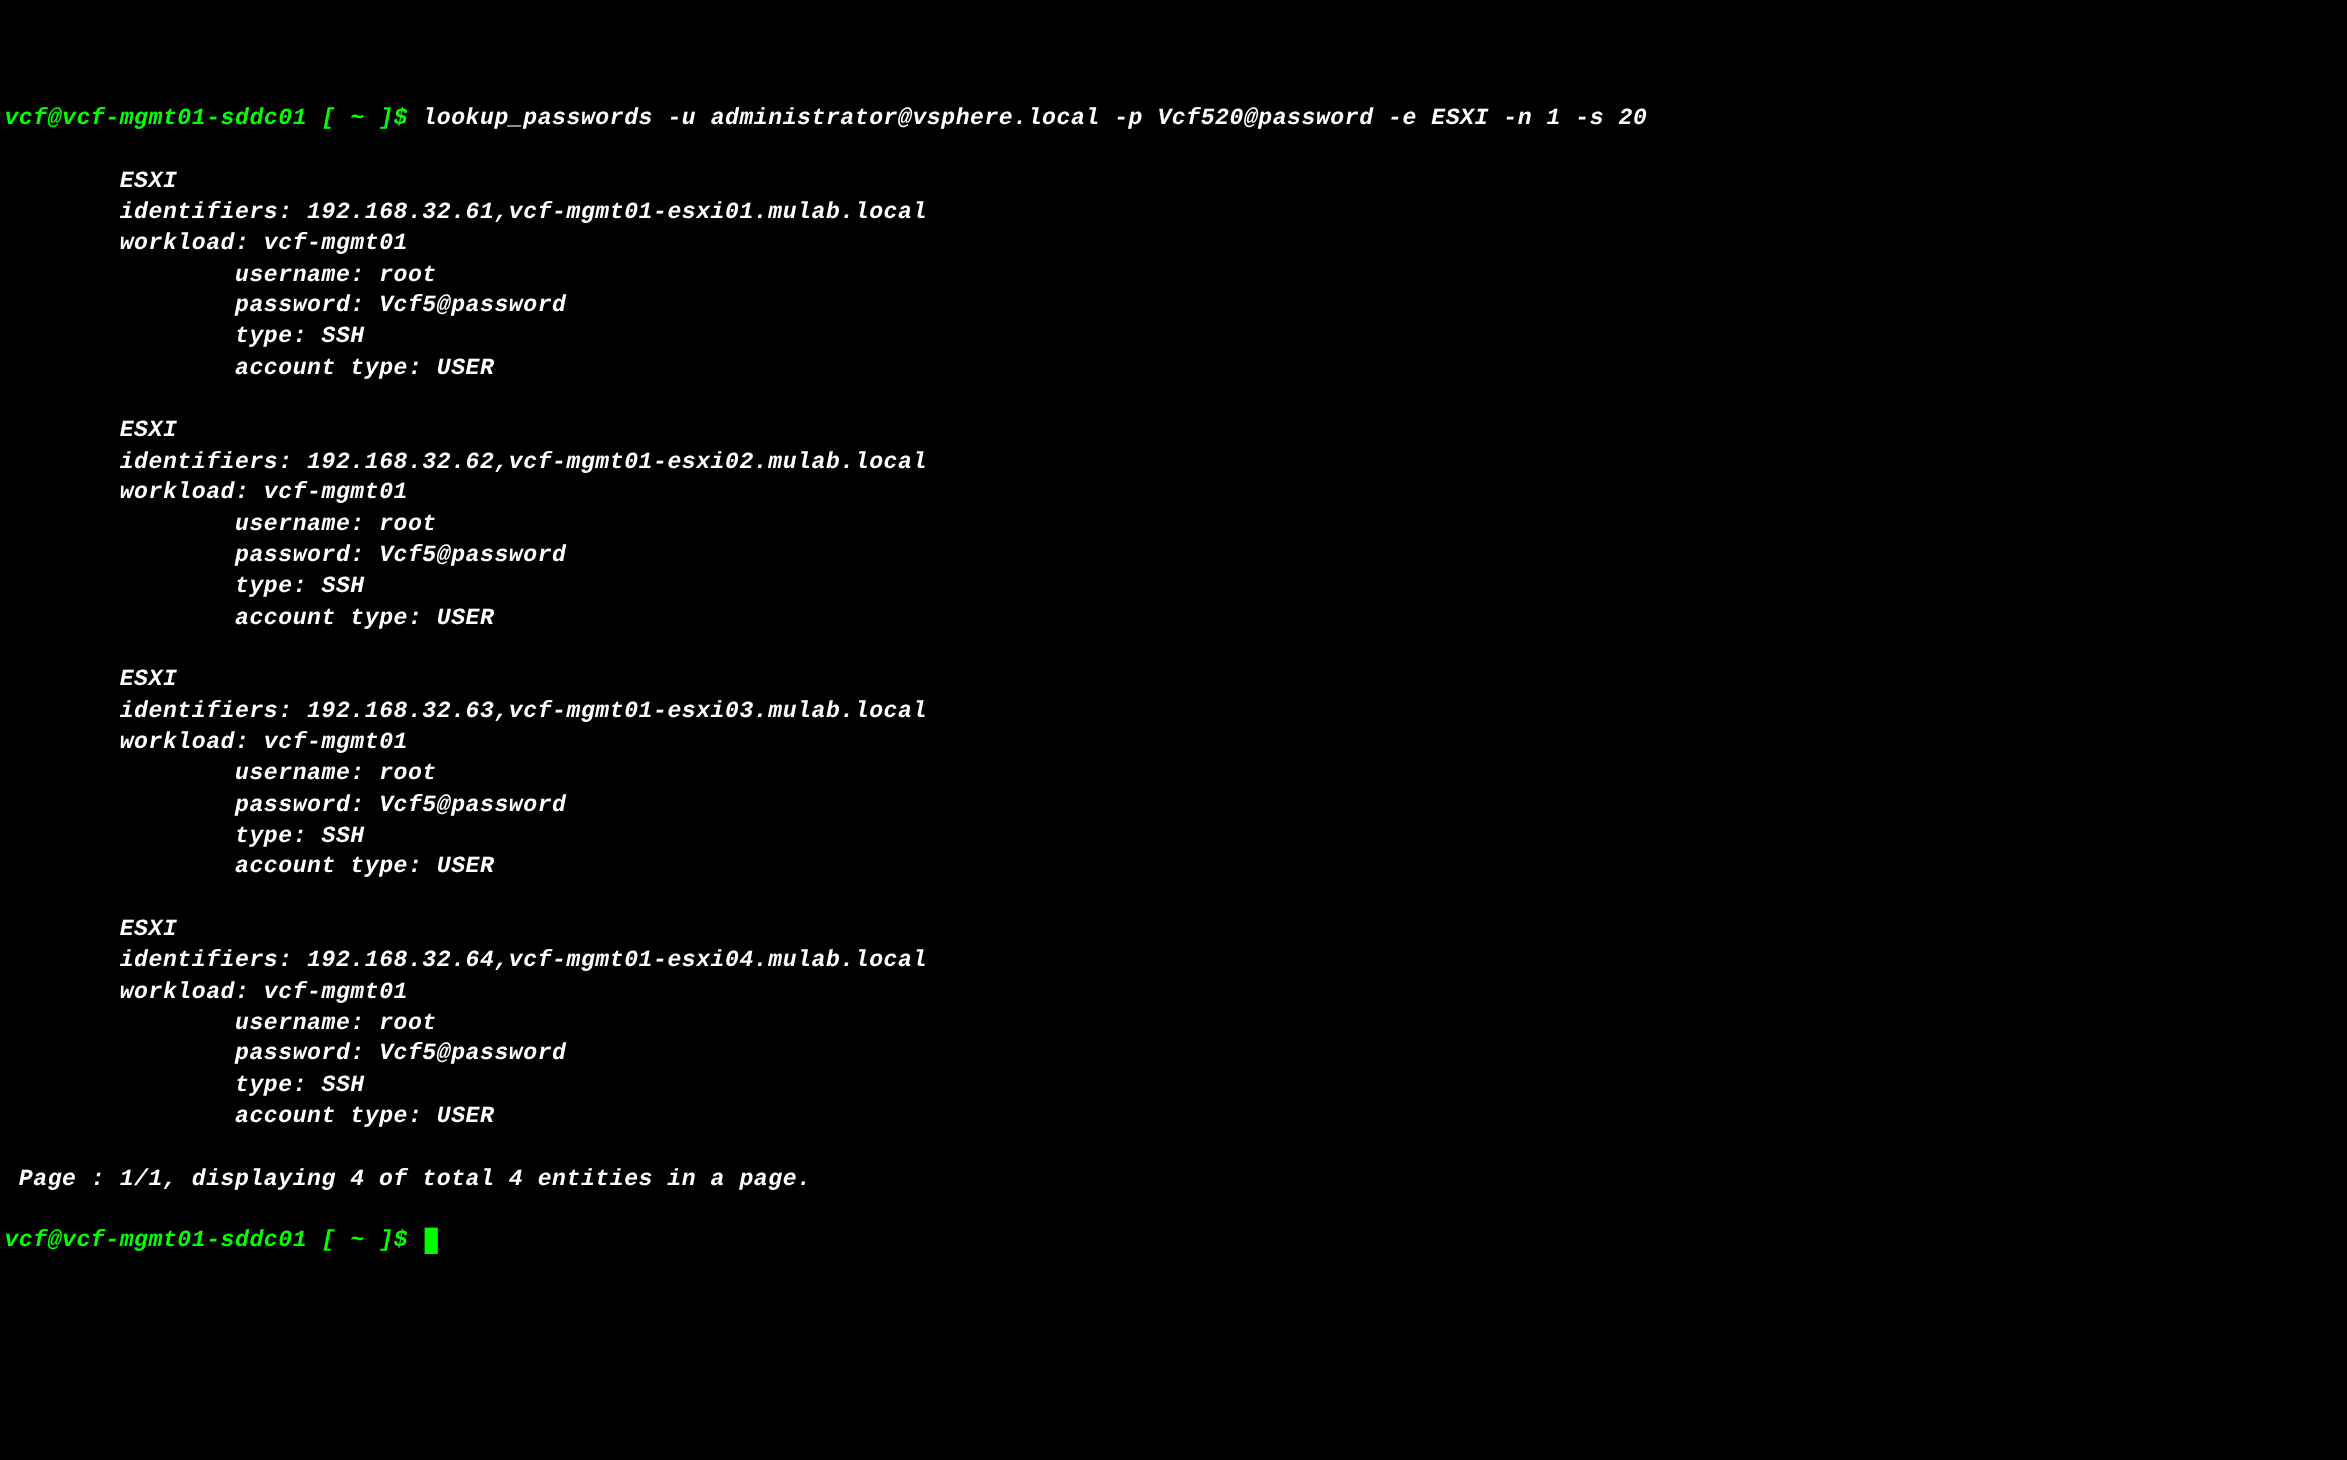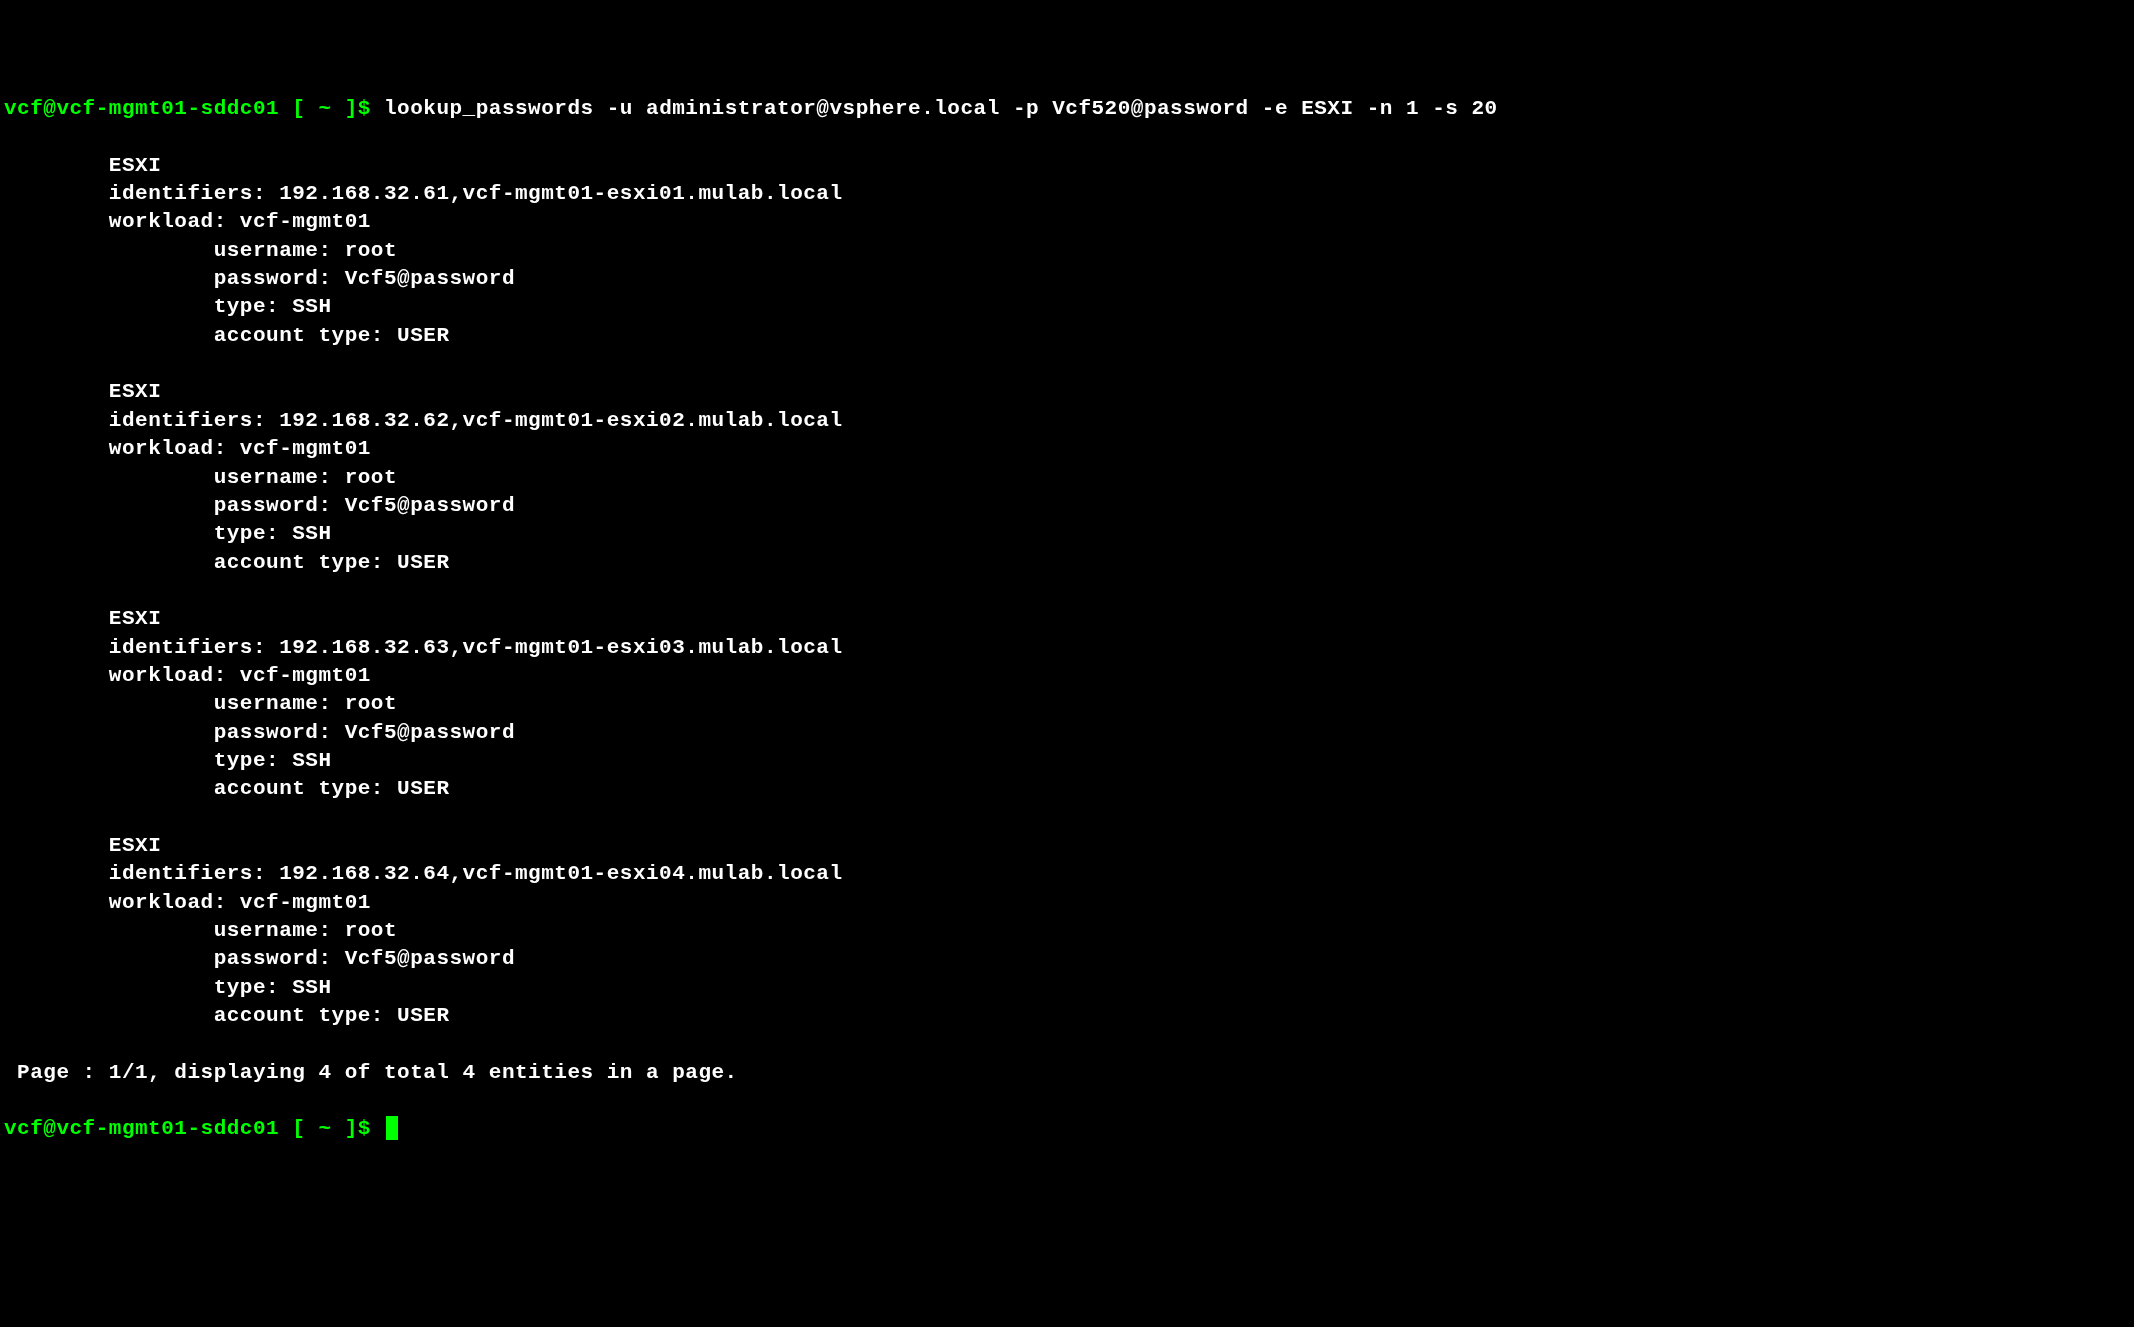--- a/index.html
+++ b/index.html
@@ -1,18 +1,19 @@
 <!DOCTYPE html>
 <html><head>
   <meta charset="utf-8">
   <style>
     * {
       margin: 0;
       padding: 0;
       box-sizing: border-box;
+      font-style: italic;
     }
     body {
       background-color: #000000;
       color: #ffffff;
       font-family: 'Consolas', 'Monaco', 'Courier New', monospace;
       font-size: 21px;
       line-height: 1.35;
       padding: 10px 4px;
       white-space: pre;
       font-weight: bold;

